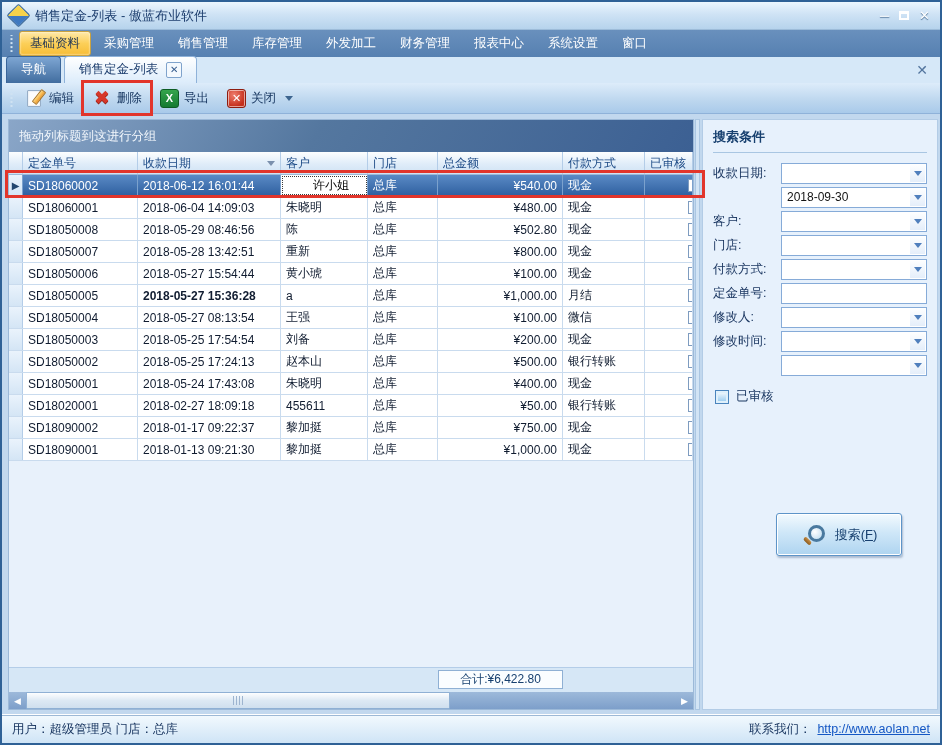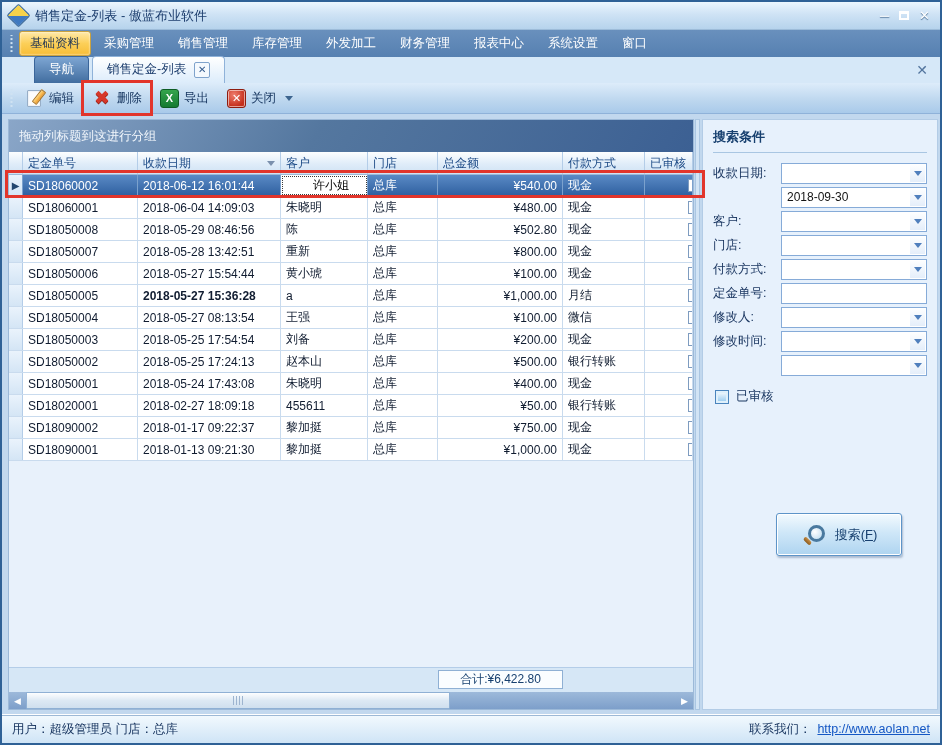--- a/index.html
+++ b/index.html
@@ -12,21 +12,21 @@
   .win-btn{color:#fff;font-size:13px;font-weight:bold;line-height:14px;text-shadow:0 1px 1px #41688f;cursor:default;}
   .win-btn.max{display:inline-block;width:10px;height:9px;border:2px solid #fff;border-top-width:3px;box-sizing:border-box;background:transparent;}
   
   .menubar{position:absolute;left:0;top:28px;right:0;height:27px;background:linear-gradient(#699­0bd,#5b84b4);background:linear-gradient(#6990bd,#5680b1);display:flex;align-items:center;gap:2px;padding:0 4px;border-bottom:1px solid #49719e;}
   .grip{width:5px;height:60%;margin:0 3px;background-image:radial-gradient(circle,#cfe2f2 1px,rgba(0,0,0,0) 1.2px);background-size:4px 4px;background-position:center;}
   .menu-item{font-size:12.5px;color:#fff;padding:4px 11px;border-radius:3px;cursor:default;}
   .menu-item.active{background:linear-gradient(#ffe9a8,#fccf58 50%,#f7bd37);color:#273a55;border:1px solid #caa23f;padding:3px 10px;box-shadow:inset 0 0 2px #fff;}
   
   .tabbar{position:absolute;left:0;top:55px;right:0;height:26px;background:#d6e8f8;display:flex;align-items:flex-end;padding:0 4px;box-sizing:border-box;}
   .tab{font-size:12.5px;padding:4px 14px 5px;border-radius:4px 4px 0 0;margin-right:3px;cursor:default;}
-  .tab.nav{background:linear-gradient(#7ea6d3,#416d9f);color:#fff;border:1px solid #3a659a;border-bottom:none;margin-left:28px;}
+  .tab.nav{background:linear-gradient(#7ea6d3,#416d9f);color:#fff;border:1px solid #3a659a;border-bottom:none;}
   .tab.doc{background:linear-gradient(#ffffff,#dcecfb);color:#1c3d6d;border:1px solid #8fb2d9;border-bottom:none;display:flex;align-items:center;gap:8px;}
   .tab-close-box{width:14px;height:14px;border:1px solid #7fa3cc;border-radius:2px;background:#f4f9fe;color:#355c8e;font-size:10px;font-weight:bold;line-height:13px;text-align:center;}
   .bar-close{margin-left:auto;align-self:center;color:#53759e;font-size:14px;font-weight:bold;padding:0 8px;cursor:default;}
   
   .toolbar{position:absolute;left:0;top:81px;right:0;height:31px;background:linear-gradient(#ddecfa,#bcd6ee 60%,#a9caea);border-bottom:1px solid #8fb2d9;display:flex;align-items:center;padding:0 4px;box-sizing:border-box;}
   .tbtn{display:flex;align-items:center;gap:5px;padding:3px 9px;font-size:12.5px;color:#16355f;position:relative;cursor:default;}
   .tbtn .redbox{position:absolute;left:-2px;right:-2px;top:-5px;bottom:-5px;border:3px solid #e2352b;pointer-events:none;}
   .caret{width:0;height:0;border-left:4px solid rgba(0,0,0,0);border-right:4px solid rgba(0,0,0,0);border-top:5px solid #3d658f;margin-left:4px;}
   
   .ic{display:inline-block;position:relative;}

